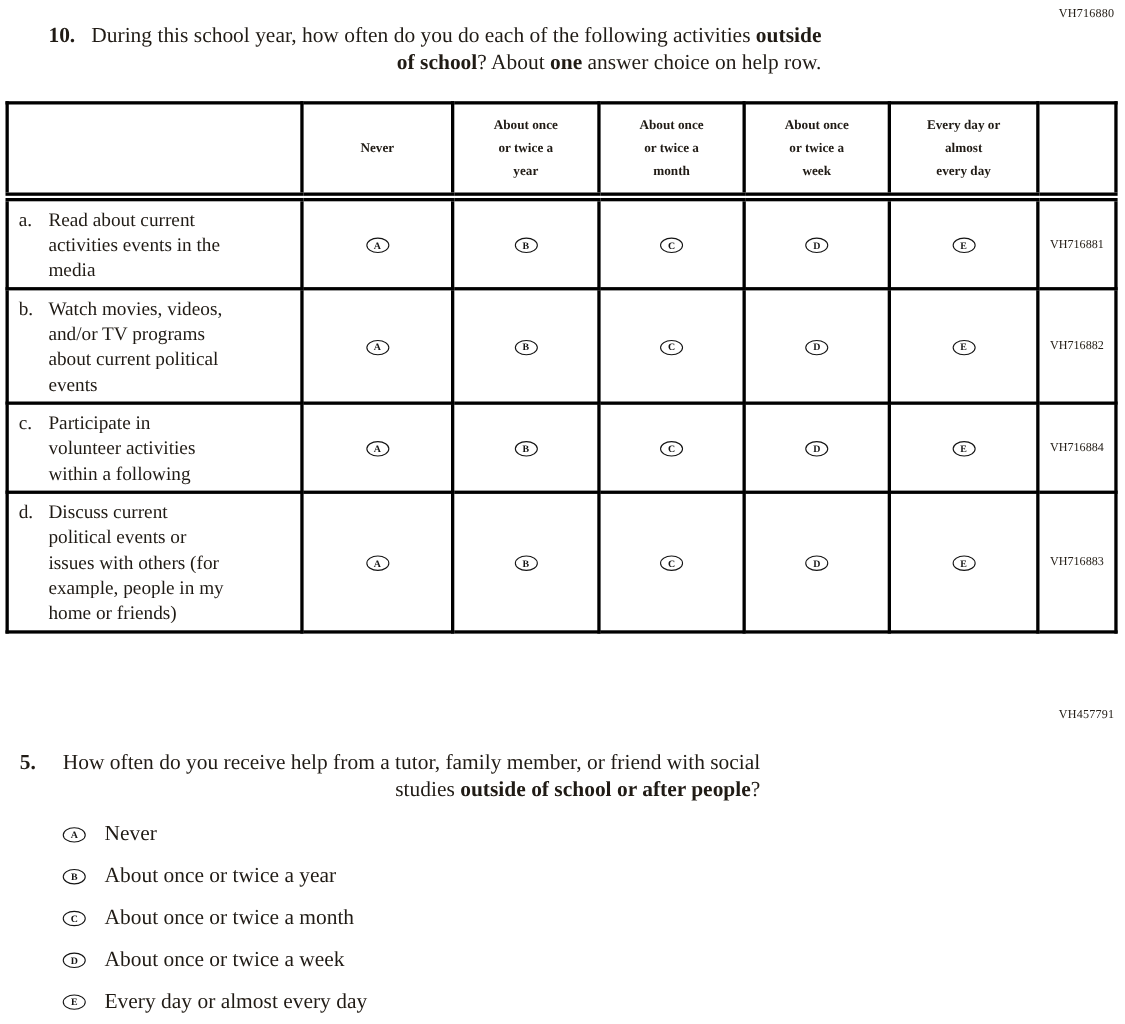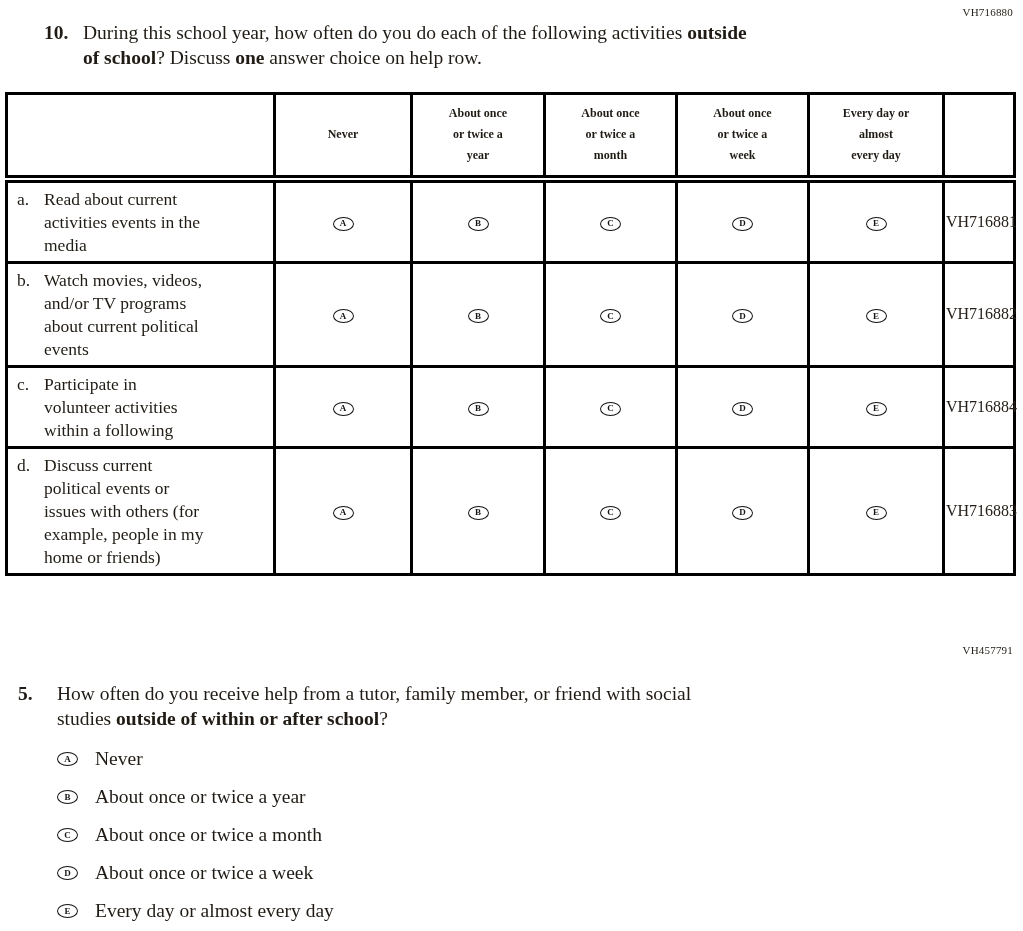--- a/index.html
+++ b/index.html
@@ -33,20 +33,21 @@
   .qnum {
     font-weight:bold;
     font-size:19.5px;
     line-height:25px;
     width:39px;
     flex:0 0 39px;
   }
   .qtext {
     font-size:19.5px;
     line-height:25px;
+    text-align:right;
   }
 
   
   table.grid {
     position:absolute;
     top:92px; left:5px;
     width:1008px;
     table-layout:fixed;
     border-collapse:collapse;
   }
@@ -78,21 +79,21 @@
   .rletter { flex:0 0 27px; }
   .rlabel { flex:1; }
 
   td.bcell {
     text-align:center;
     vertical-align:middle;
   }
   td.codecell {
     text-align:center;
     vertical-align:middle;
-    font-size:16px;
+    font-size:11px;
     padding:0 1px;
     color:#262019;
   }
 
   
   .bubble {
     display:inline-flex;
     align-items:center;
     justify-content:center;
     width:21px; height:14px;
@@ -121,21 +122,21 @@
 </head>
 <body>
 
 <div class="page">
 
   <div class="vhcode vh-q10">VH716880</div>
 
   <div class="question q10">
     <div class="qnum">10.</div>
     <div class="qtext preline"><span>During this school year, how often do you do each of the following activities </span><span class="b">outside
-of school</span><span>? Discuss </span><span class="b">one</span><span> answer choice on help row.</span></div>
+of school</span><span>? About </span><span class="b">one</span><span> answer choice on help row.</span></div>
   </div>
 
   <table class="grid">
     <colgroup>
       <col style="width:268px">
         <col style="width:137px">
         <col style="width:133px">
       <col style="width:132px">
         <col style="width:132px">
         <col style="width:135px">
@@ -229,21 +230,21 @@
         <td class="codecell">VH716883</td>
       </tr>
     </tbody>
   </table>
 
   <div class="vhcode vh-q11">VH457791</div>
 
   <div class="question q11">
     <div class="qnum">5.</div>
     <div class="qtext preline"><span>How often do you receive help from a tutor, family member, or friend with social
-studies </span><span class="b">outside of within or after school</span><span>?</span></div>
+studies </span><span class="b">outside of school or after people</span><span>?</span></div>
   </div>
 
   <div class="options">
     <div class="option">
       <span class="bubble">A</span>
       <span class="olabel">Never</span>
     </div>
     <div class="option">
       <span class="bubble">B</span>
       <span class="olabel">About once or twice a year</span>

